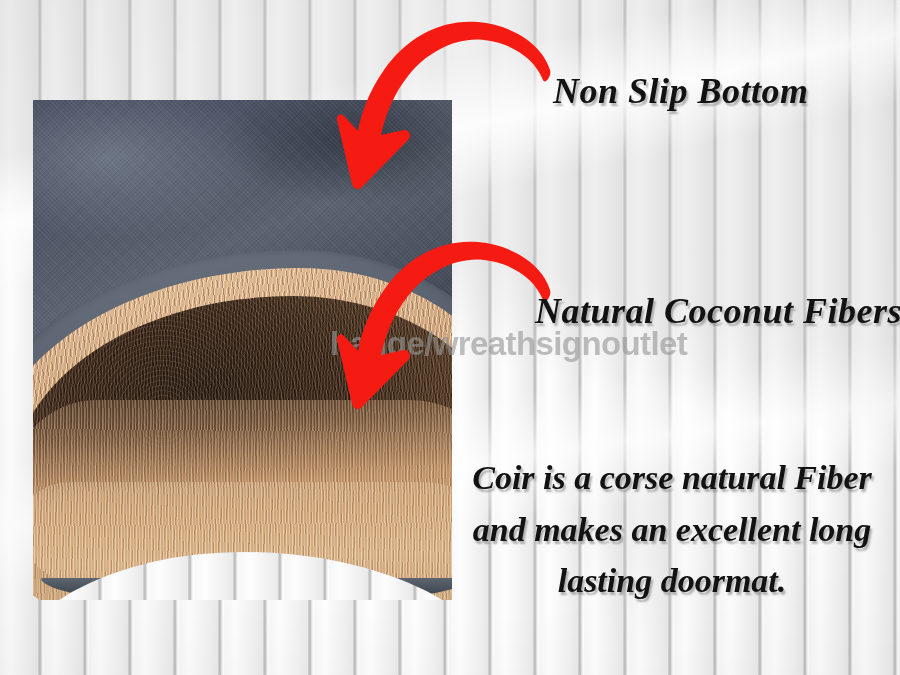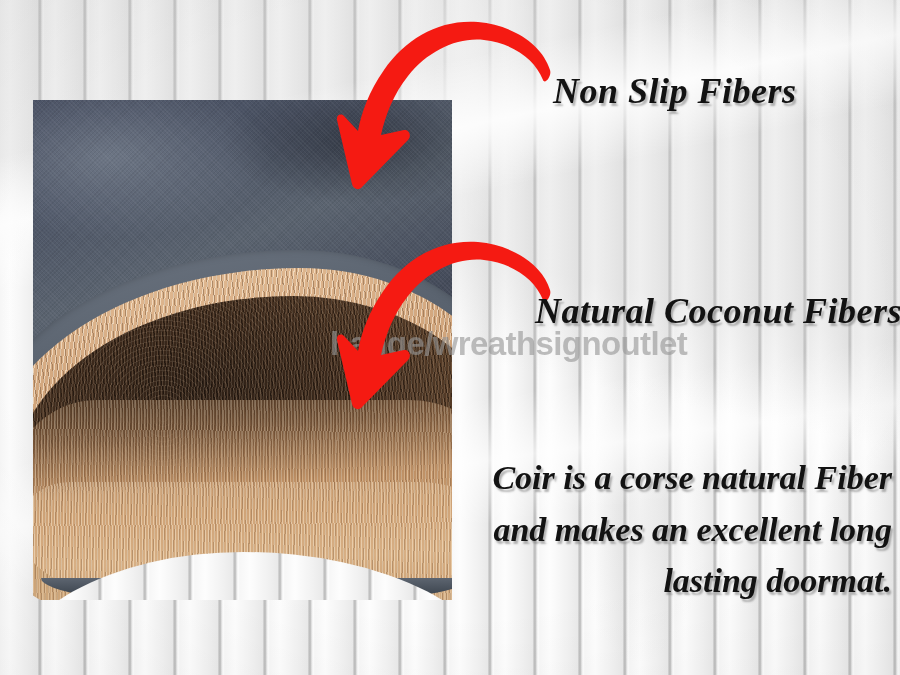--- a/index.html
+++ b/index.html
@@ -230,21 +230,21 @@
   }
   .body-text{
     position:absolute;
     left:452px; top:452px;
     width:440px;
     font-family:"Liberation Serif", serif;
     font-style:italic;
     font-weight:700;
     font-size:34px;
     line-height:1.52;
-    text-align:right;
+    text-align:center;
     color:#121212;
     text-shadow:2px 3px 2px rgba(120,120,120,.55);
     z-index:7;
   }
 </style>
 </head>
 <body>
 
 <div id="canvas">
 
@@ -296,17 +296,17 @@
              C17,171 23,173 26,169
              L72,122
              C76,118 73,111 68,112
              L45,117
              C49,98 58,75 72,58
              C92,33 121,19 148,22
              C176,25 199,41 207,62
              C209,67 216,58 214,52 Z" fill="#F51A12"></path>
   </svg>
 
-  <div class="script label-nonslip">Non Slip Fibers</div>
+  <div class="script label-nonslip">Non Slip Bottom</div>
   <div class="script label-coconut">Natural Coconut Fibers</div>
   <div class="body-text">Coir is a corse natural Fiber and makes an excellent long lasting doormat.</div>
 
 </div>
 
 </body></html>

